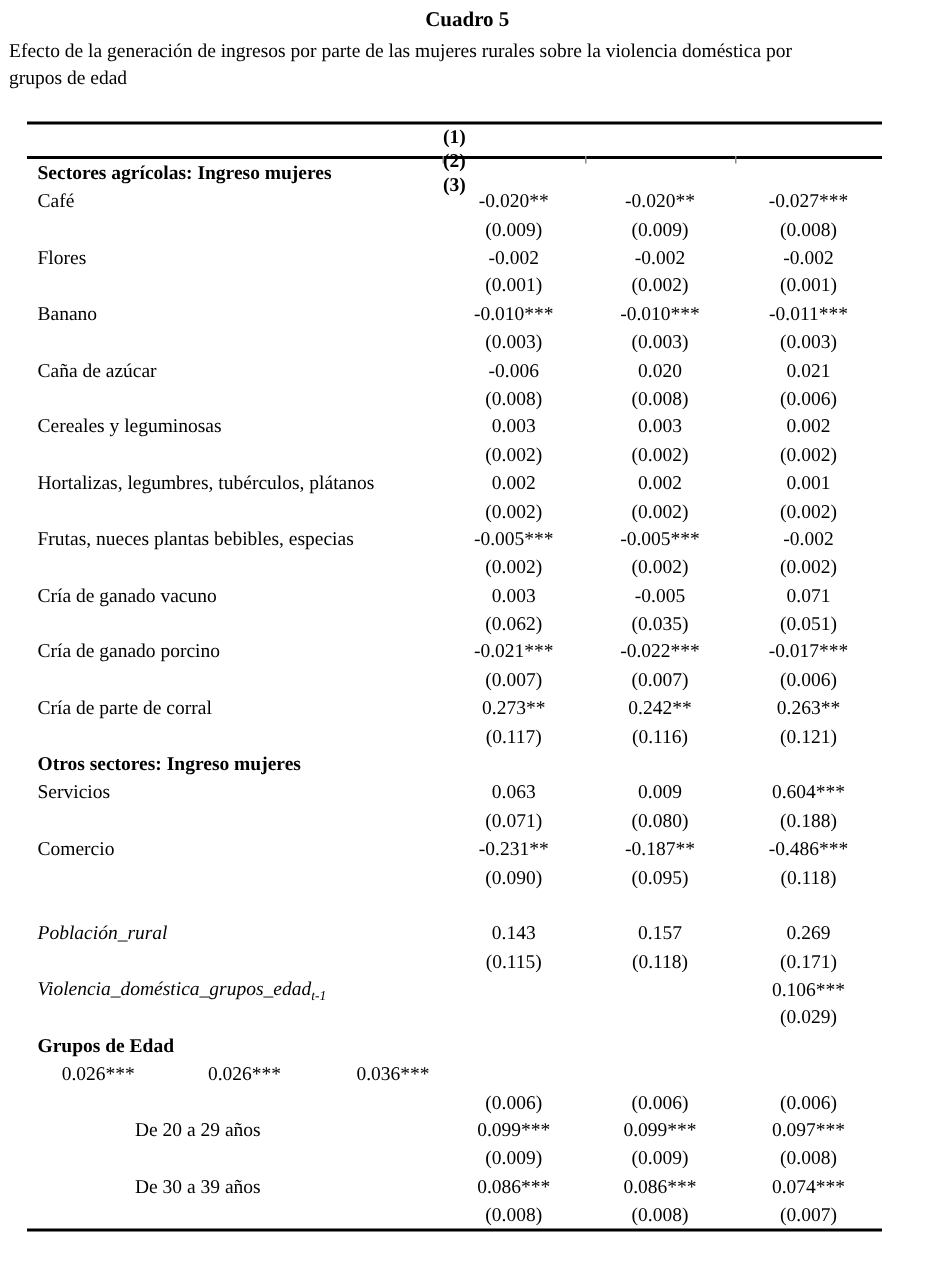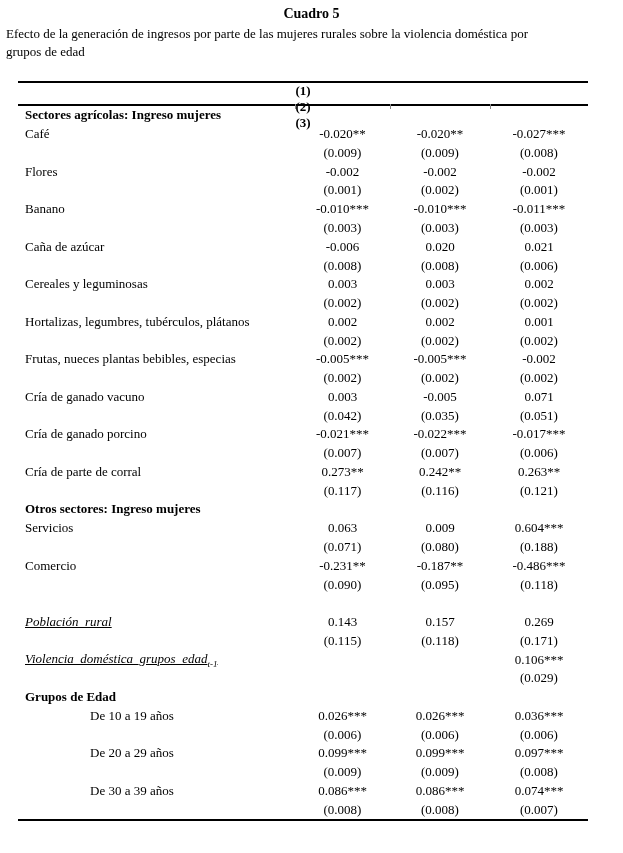--- a/index.html
+++ b/index.html
@@ -25,21 +25,21 @@
   }
   .rule{border-top:2px solid #000;height:0;}
   .hdr{display:flex;align-items:center;height:21px;font-weight:bold;flex-direction:column;}
   .rows{position:relative;}
   .row{display:flex;align-items:center;height:18.77px;}
   .cl{width:277px;padding-left:7px;box-sizing:border-box;white-space:nowrap;overflow:hidden;}
   .cv1{width:95px;text-align:center;white-space:nowrap;}
   .cv2{width:100px;text-align:center;white-space:nowrap;}
   .cv3{width:98px;text-align:center;white-space:nowrap;}
   .section .cl{font-weight:bold;width:570px;}
-  .it{font-style:italic;text-decoration:underline;}
+  .it{font-style:italic;}
   .indent{padding-left:72px;}
   sub{font-size:9px;}
   .tick{position:absolute;width:1px;height:5px;background:#8a8a8a;}
 </style>
 </head>
 <body>
 
 <div class="page">
 
   <div class="title">Cuadro 5</div>
@@ -147,21 +147,21 @@
           <div class="cv3">(0.002)</div>
         </div>
         <div class="row">
           <div class="cl">Cría de ganado vacuno</div>
           <div class="cv1">0.003</div>
           <div class="cv2">-0.005</div>
           <div class="cv3">0.071</div>
         </div>
         <div class="row">
           <div class="cl"></div>
-          <div class="cv1">(0.042)</div>
+          <div class="cv1">(0.062)</div>
           <div class="cv2">(0.035)</div>
           <div class="cv3">(0.051)</div>
         </div>
         <div class="row">
           <div class="cl">Cría de ganado porcino</div>
           <div class="cv1">-0.021***</div>
           <div class="cv2">-0.022***</div>
           <div class="cv3">-0.017***</div>
         </div>
         <div class="row">
@@ -231,21 +231,20 @@
         <div class="row">
           <div class="cl"></div>
           <div class="cv1"></div>
           <div class="cv2"></div>
           <div class="cv3">(0.029)</div>
         </div>
         <div class="row section">
           <div class="cl">Grupos de Edad</div>
         </div>
         <div class="row">
-          <div class="cl indent">De 10 a 19 años</div>
           <div class="cv1">0.026***</div>
           <div class="cv2">0.026***</div>
           <div class="cv3">0.036***</div>
         </div>
         <div class="row">
           <div class="cl"></div>
           <div class="cv1">(0.006)</div>
           <div class="cv2">(0.006)</div>
           <div class="cv3">(0.006)</div>
         </div>

